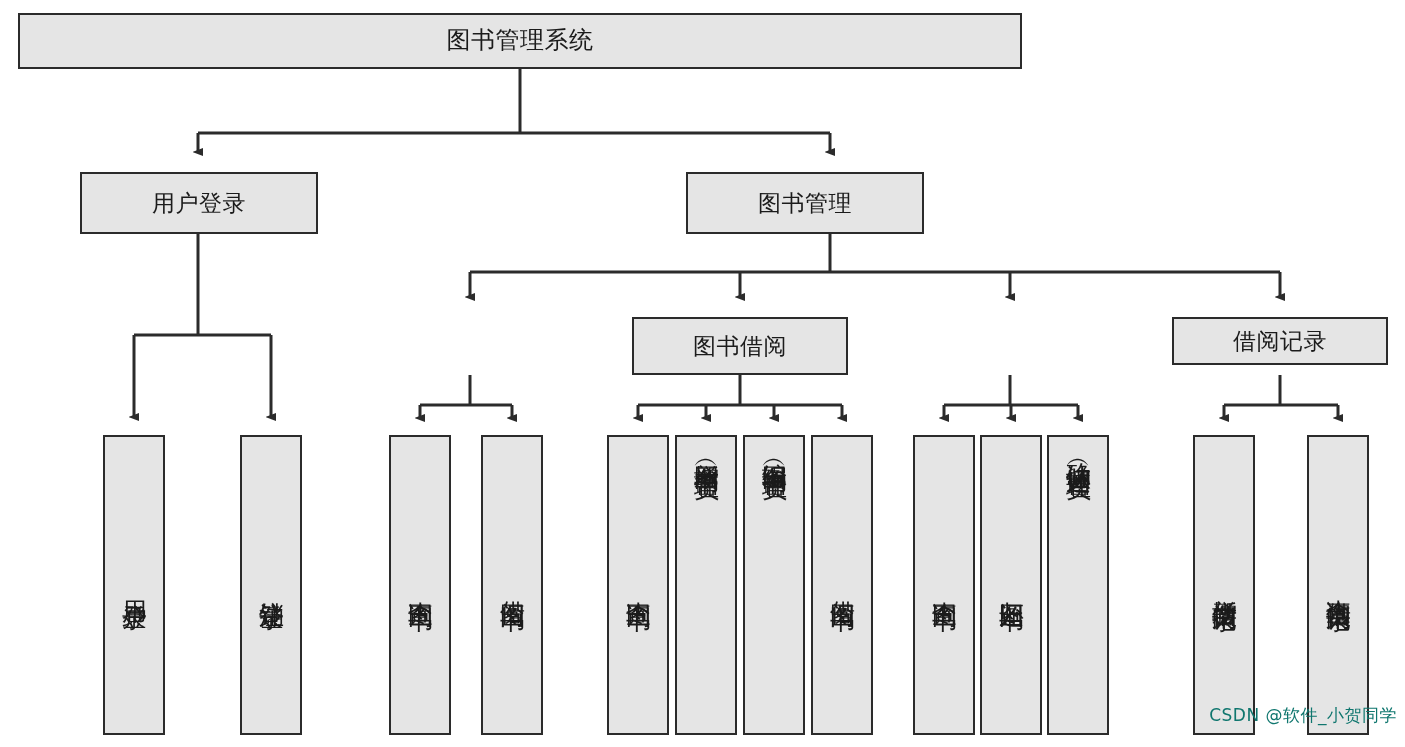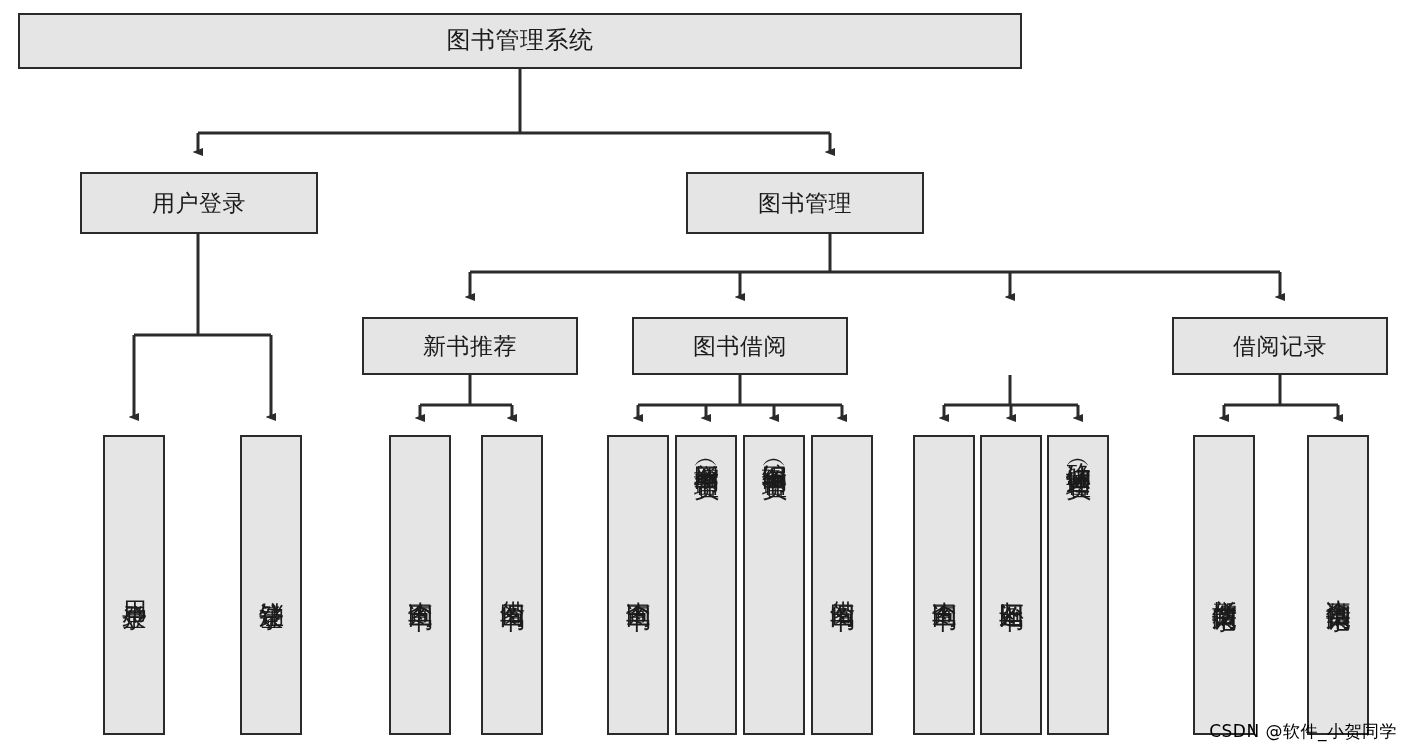--- a/index.html
+++ b/index.html
@@ -63,23 +63,23 @@
     letter-spacing: 2px;
     white-space: nowrap;
   }
   .node.vert.centered {
     align-items: center;
     padding-top: 0;
   }
   .watermark {
     position: absolute;
     right: 8px;
-    bottom: 4px;
+    bottom: 20px;
     font-size: 17px;
-    color: #000000;
+    color: #0f766e;
     white-space: nowrap;
     letter-spacing: 0.5px;
   }
 </style>
 </head>
 <body>
 
 <div id="diagram-root">
 
   <svg id="diagram-svg" viewBox="0 0 1405 747" xmlns="http://www.w3.org/2000/svg">
@@ -136,27 +136,24 @@
     <span class="node-label">图书管理系统</span>
   </div>
 
   <div class="node horiz" style="left:80px; top:172px; width:238px; height:62px;">
     <span class="node-label">用户登录</span>
   </div>
   <div class="node horiz" style="left:686px; top:172px; width:238px; height:62px;">
     <span class="node-label">图书管理</span>
   </div>
 
-  <div class="node horiz" style="left:362px; top:317px; width:216px; height:58px;">
-    <span class="node-label">新书推荐</span>
-  </div>
   <div class="node horiz" style="left:632px; top:317px; width:216px; height:58px;">
     <span class="node-label">图书借阅</span>
   </div>
-  <div class="node horiz" style="left:1172px; top:317px; width:216px; height:58px;">
+  <div class="node horiz" style="left:1172px; top:317px; width:216px; height:48px;">
     <span class="node-label">借阅记录</span>
   </div>
 
   <div class="node vert centered" style="left:103px; top:435px; width:62px; height:300px;">
     <span class="node-label">用户登录</span>
   </div>
   <div class="node vert centered" style="left:240px; top:435px; width:62px; height:300px;">
     <span class="node-label">注销登录</span>
   </div>
 

